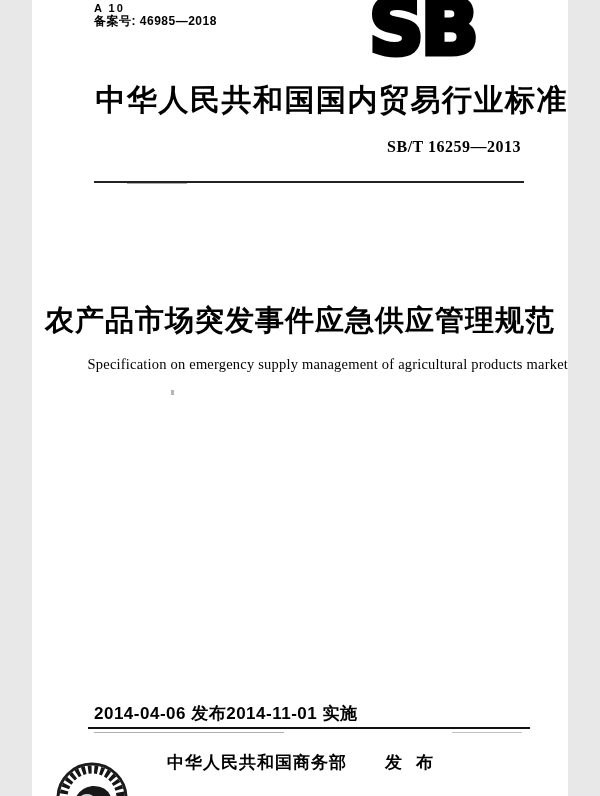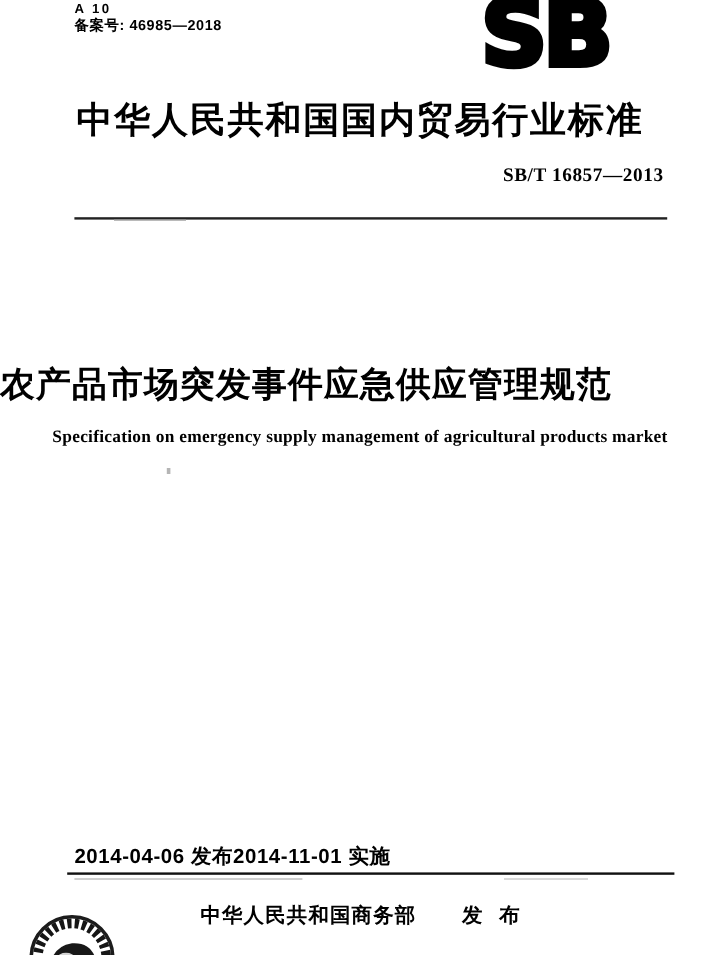--- a/index.html
+++ b/index.html
@@ -1,51 +1,51 @@
 <!DOCTYPE html>
 <html><head>
 <meta charset="utf-8">
 <style>
   html,body{margin:0;padding:0;background:#e8e8e8;}
   .page{
-    position:relative;width:600px;height:796px;background:#ffffff;
+    position:relative;width:536px;height:796px;background:#ffffff;
     overflow:hidden;font-family:"Liberation Sans",sans-serif;color:#000;
     margin:0 auto;
   }
   
   .meta{position:absolute;left:62px;top:2px;font-weight:bold;line-height:1.1;}
   .meta .code{font-size:11px;letter-spacing:2px;}
   .meta .record{font-size:12px;margin-top:1px;letter-spacing:0.5px;}
   
   .logo{position:absolute;right:62px;top:-4px;width:140px;height:64px;}
   .logo text{
     font-family:"DejaVu Sans",sans-serif;font-weight:bold;
     fill:#000;stroke:#000;stroke-width:5px;letter-spacing:-3px;
   }
   
   .std-title{
-    position:absolute;left:0;right:0;top:80px;text-align:center;
+    position:absolute;left:0;right:0;top:80px;text-align:right;
     font-size:30px;font-weight:bold;letter-spacing:1.5px;white-space:nowrap;
   }
   .std-number{
     position:absolute;right:47px;top:138px;font-size:16px;font-weight:bold;
     font-family:"Liberation Serif",serif;letter-spacing:0.5px;
   }
   .rule-top{position:absolute;left:62px;right:44px;top:181px;height:2px;background:#222;}
   .rule-top::before{
     content:"";position:absolute;left:33px;top:2px;width:60px;height:1px;background:#aaa;
   }
   
   .doc-title{
-    position:absolute;left:0;right:0;top:301px;text-align:left;
+    position:absolute;left:0;right:0;top:301px;text-align:center;
     font-size:29px;font-weight:bold;letter-spacing:1px;white-space:nowrap;
   }
   .doc-subtitle{
-    position:absolute;left:0;right:0;top:356px;text-align:center;
-    font-family:"Liberation Serif",serif;font-size:14.5px;font-weight:bold;
+    position:absolute;left:0;right:0;top:356px;text-align:right;
+    font-family:"Liberation Serif",serif;font-size:14.5px;font-weight:normal;
     letter-spacing:0.2px;white-space:nowrap;
   }
   .speck{position:absolute;left:139px;top:390px;width:3px;height:5px;background:#b5b5b5;}
   
   .dates{
     position:absolute;left:62px;right:40px;top:702px;
     display:flex;justify-content:flex-start;
     font-size:17px;font-weight:bold;letter-spacing:0.5px;
   }
   .rule-bottom{position:absolute;left:56px;right:38px;top:727px;height:2px;background:#111;}
@@ -71,21 +71,21 @@
     <div class="code">A 10</div>
     <div class="record">备案号: 46985—2018</div>
   </div>
 
   <svg class="logo" viewBox="0 0 140 64" aria-hidden="true">
     <text x="3" y="58" font-size="76">SB</text>
   </svg>
 
   <div class="std-title">中华人民共和国国内贸易行业标准</div>
 
-  <div class="std-number">SB/T 16857—2013</div>
+  <div class="std-number">SB/T 16259—2013</div>
 
   <div class="rule-top"></div>
 
   <div class="doc-title">农产品市场突发事件应急供应管理规范</div>
 
   <div class="doc-subtitle">Specification on emergency supply management of agricultural products market</div>
 
   <div class="speck"></div>
 
   <div class="dates">

